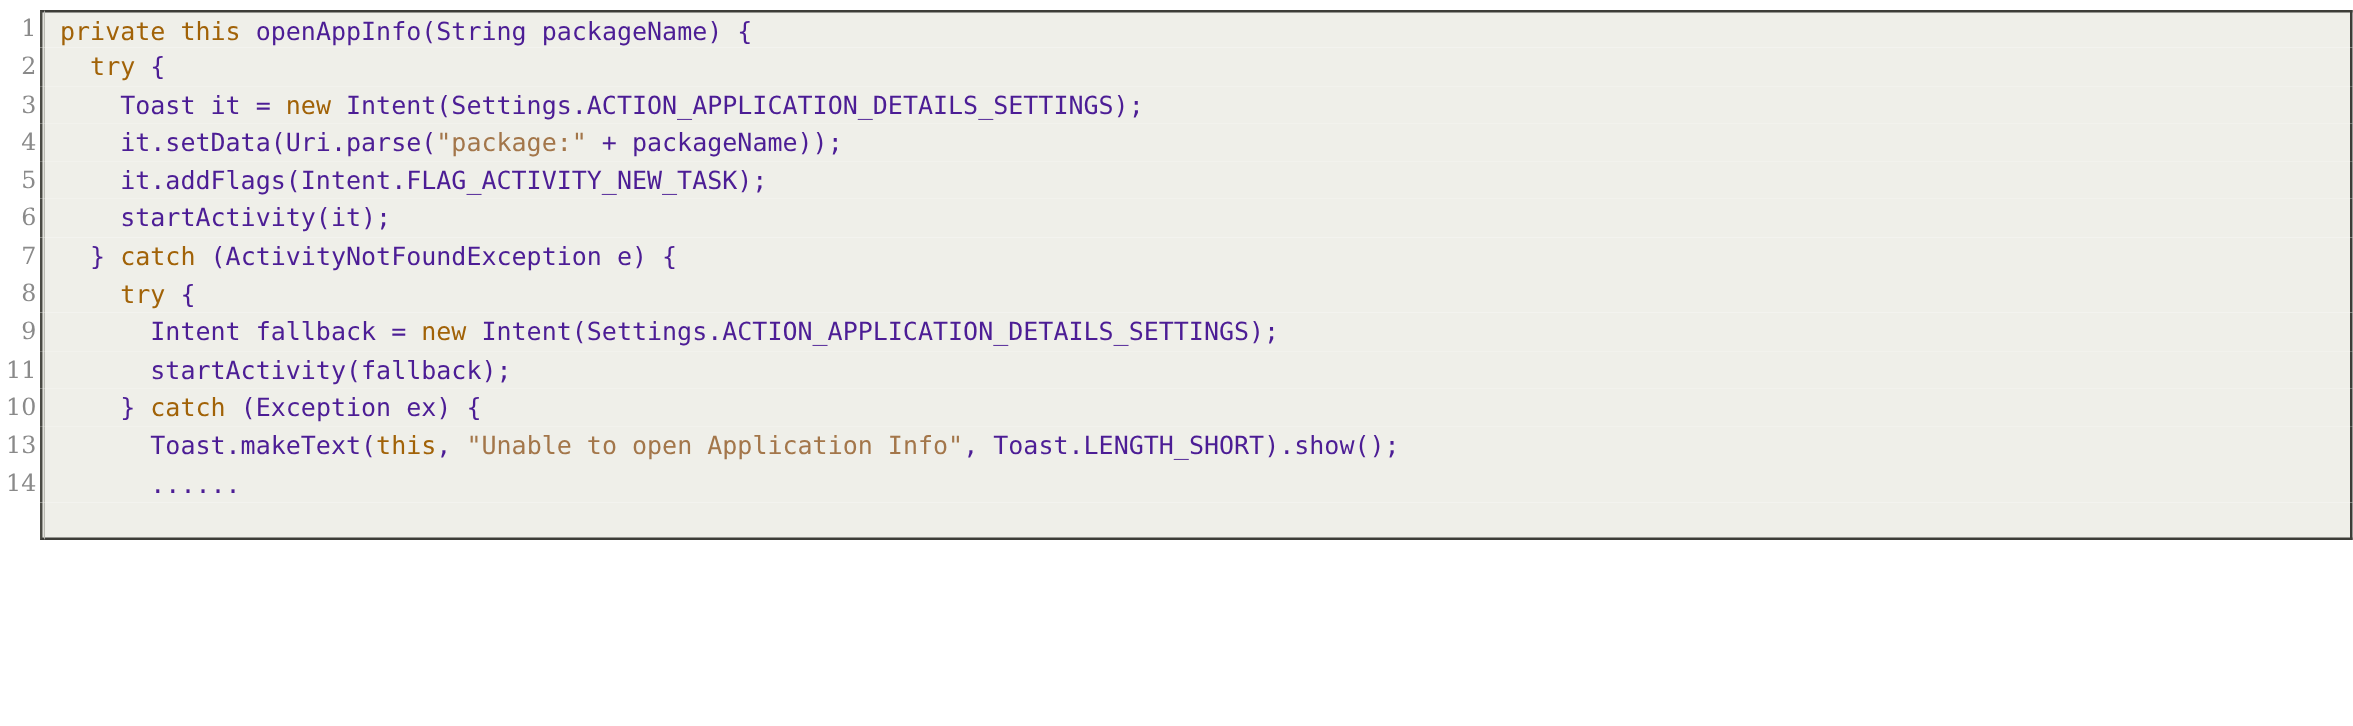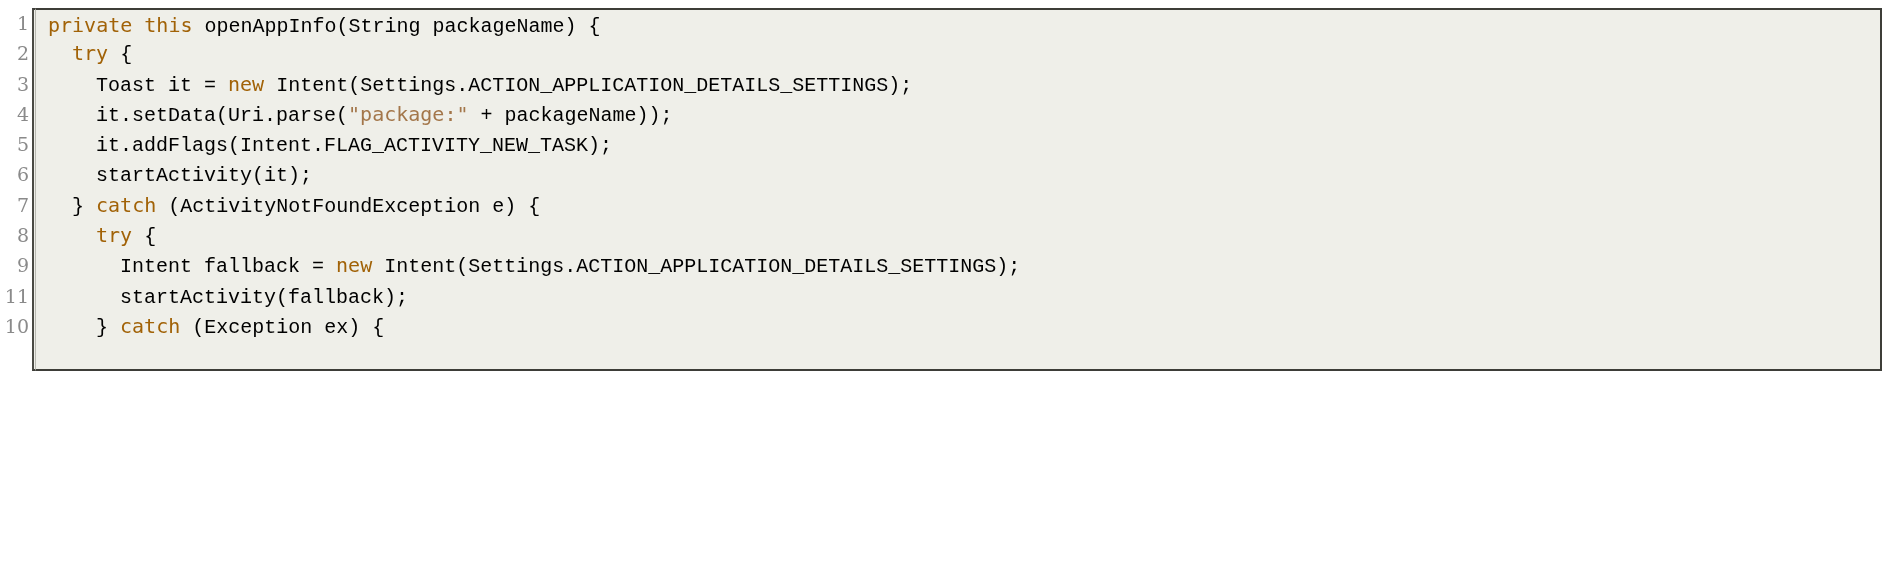--- a/index.html
+++ b/index.html
@@ -76,21 +76,21 @@
   .code-row.first .code-cell,
   .code-row.first .rule { border-top: 2px solid #3d3d38; }
   .code-row.last .code-cell,
   .code-row.last .rule { border-bottom: 2px solid #3d3d38; }
 
   .pad-row { height: 30px; }
   .pad-row .code-cell { border-right: 2px solid #3d3d38; }
 
   .tok-kw  { color: #a16207; }
   .tok-str { color: #a3764a; }
-  .tok-txt { color: #000000; font-family: Liberation Mono, monospace; }
+  .tok-txt { color: #4c1d95; }
 </style>
 </head>
 <body>
 
 <div id="code-listing">
   <div class="listing-rows">
       <div class="code-row first">
         <div class="gutter">1</div>
         <div class="rule"></div>
         <div class="code-cell"><span class="tok-kw">private</span><span class="tok-txt"> </span><span class="tok-kw">this</span><span class="tok-txt"> openAppInfo(String packageName) {</span></div>
@@ -138,19 +138,29 @@
       <div class="code-row">
         <div class="gutter">11</div>
         <div class="rule"></div>
         <div class="code-cell"><span class="tok-txt">      startActivity(fallback);</span></div>
       </div>
       <div class="code-row">
         <div class="gutter">10</div>
         <div class="rule"></div>
         <div class="code-cell"><span class="tok-txt">    } </span><span class="tok-kw">catch</span><span class="tok-txt"> (Exception ex) {</span></div>
       </div>
+      <div class="code-row">
+        <div class="gutter">13</div>
+        <div class="rule"></div>
+        <div class="code-cell"><span class="tok-txt">      Toast.makeText(</span><span class="tok-kw">this</span><span class="tok-txt">, </span><span class="tok-str">"Unable to open Application Info"</span><span class="tok-txt">, Toast.LENGTH_SHORT).show();</span></div>
+      </div>
+      <div class="code-row">
+        <div class="gutter">14</div>
+        <div class="rule"></div>
+        <div class="code-cell"><span class="tok-txt">      ......</span></div>
+      </div>
       <div class="code-row pad-row last">
         <div class="gutter"></div>
         <div class="rule"></div>
         <div class="code-cell"></div>
       </div>
     </div>
 </div>
 
 </body></html>

